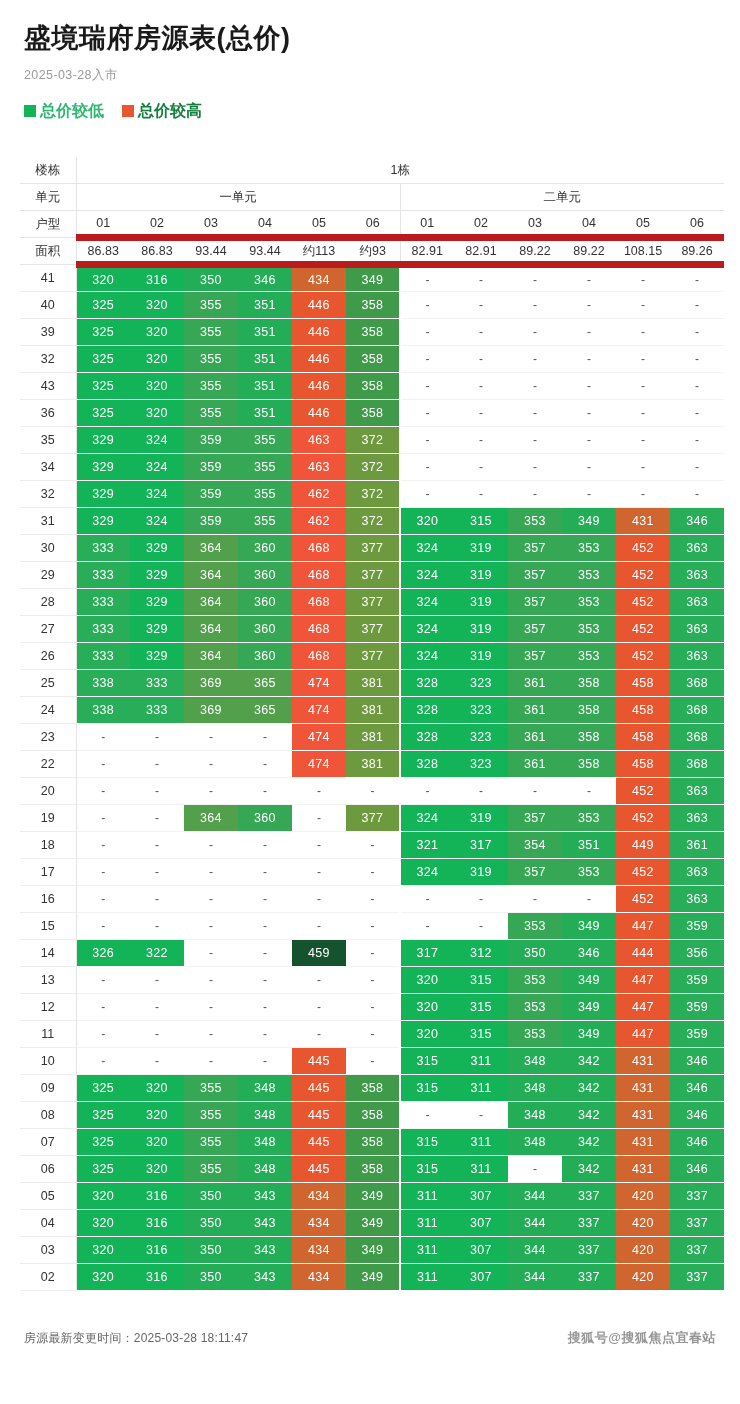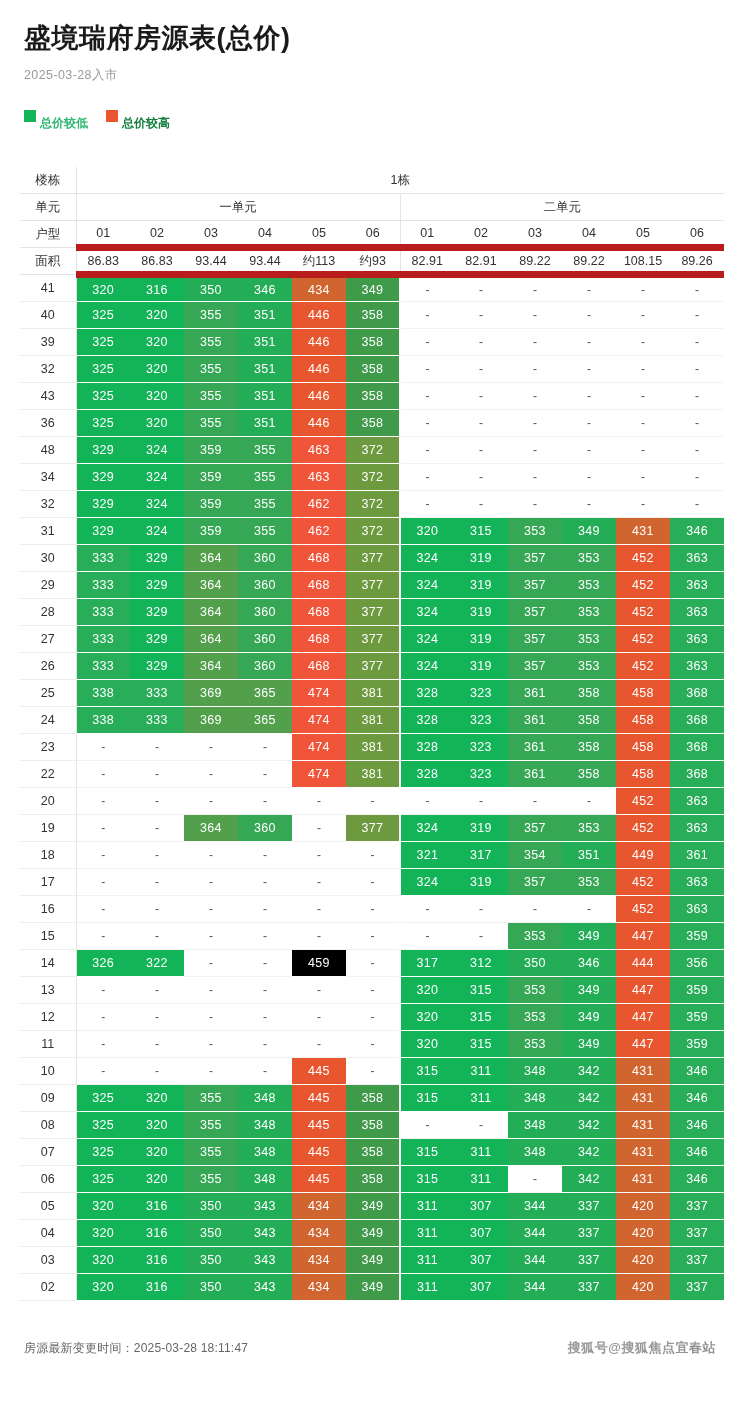--- a/index.html
+++ b/index.html
@@ -29,21 +29,21 @@
     letter-spacing: 0.4px;
   }
   .legend {
     margin-top: 17px;
     display: flex;
     align-items: center;
     gap: 18px;
   }
   .legend-item { display: flex; align-items: center; gap: 4px; }
   .legend-swatch { width: 12px; height: 12px; display: inline-block; }
-  .legend-label { font-size: 12px; font-weight: bold; margin-top: 14px; }
+  .legend-label { font-size: 16px; font-weight: bold; }
 
   
   .table-wrap { margin-top: 35px; padding: 0 20px; }
   table.grid {
     width: 700px;
     border-collapse: collapse;
     table-layout: fixed;
   }
   table.grid td, table.grid th {
     font-size: 12.5px;
@@ -276,21 +276,21 @@
             <td class="cell" style="background: rgb(232, 86, 47);">446</td>
             <td class="cell" style="background: rgb(63, 154, 74);">358</td>
             <td class="empty" style="border-left: 2px solid rgb(255, 255, 255);">-</td>
             <td class="empty">-</td>
             <td class="empty">-</td>
             <td class="empty">-</td>
             <td class="empty">-</td>
             <td class="empty">-</td>
           </tr>
           <tr class="datarow">
-            <td class="floor">48</td>
+            <td class="floor">35</td>
             <td class="cell" style="background: rgb(19, 179, 88);">329</td>
             <td class="cell" style="background: rgb(19, 179, 88);">324</td>
             <td class="cell" style="background: rgb(54, 168, 85);">359</td>
             <td class="cell" style="background: rgb(54, 168, 85);">355</td>
             <td class="cell" style="background: rgb(240, 85, 58);">463</td>
             <td class="cell" style="background: rgb(109, 154, 63);">372</td>
             <td class="empty" style="border-left: 2px solid rgb(255, 255, 255);">-</td>
             <td class="empty">-</td>
             <td class="empty">-</td>
             <td class="empty">-</td>
@@ -566,21 +566,21 @@
             <td class="cell" style="background: rgb(35, 173, 87);">349</td>
             <td class="cell" style="background: rgb(232, 86, 47);">447</td>
             <td class="cell" style="background: rgb(40, 173, 88);">359</td>
           </tr>
           <tr class="datarow">
             <td class="floor">14</td>
             <td class="cell" style="background: rgb(19, 179, 88);">326</td>
             <td class="cell" style="background: rgb(19, 179, 88);">322</td>
             <td class="empty">-</td>
             <td class="empty">-</td>
-            <td class="cell" style="background: #000000;">459</td>
+            <td class="cell" style="background: #14532d;">459</td>
             <td class="empty">-</td>
             <td class="cell" style="background: rgb(19, 179, 88); border-left: 2px solid rgb(255, 255, 255);">317</td>
             <td class="cell" style="background: rgb(19, 179, 88);">312</td>
             <td class="cell" style="background: rgb(35, 173, 87);">350</td>
             <td class="cell" style="background: rgb(35, 173, 87);">346</td>
             <td class="cell" style="background: rgb(232, 86, 47);">444</td>
             <td class="cell" style="background: rgb(40, 173, 88);">356</td>
           </tr>
           <tr class="datarow">
             <td class="floor">13</td>

